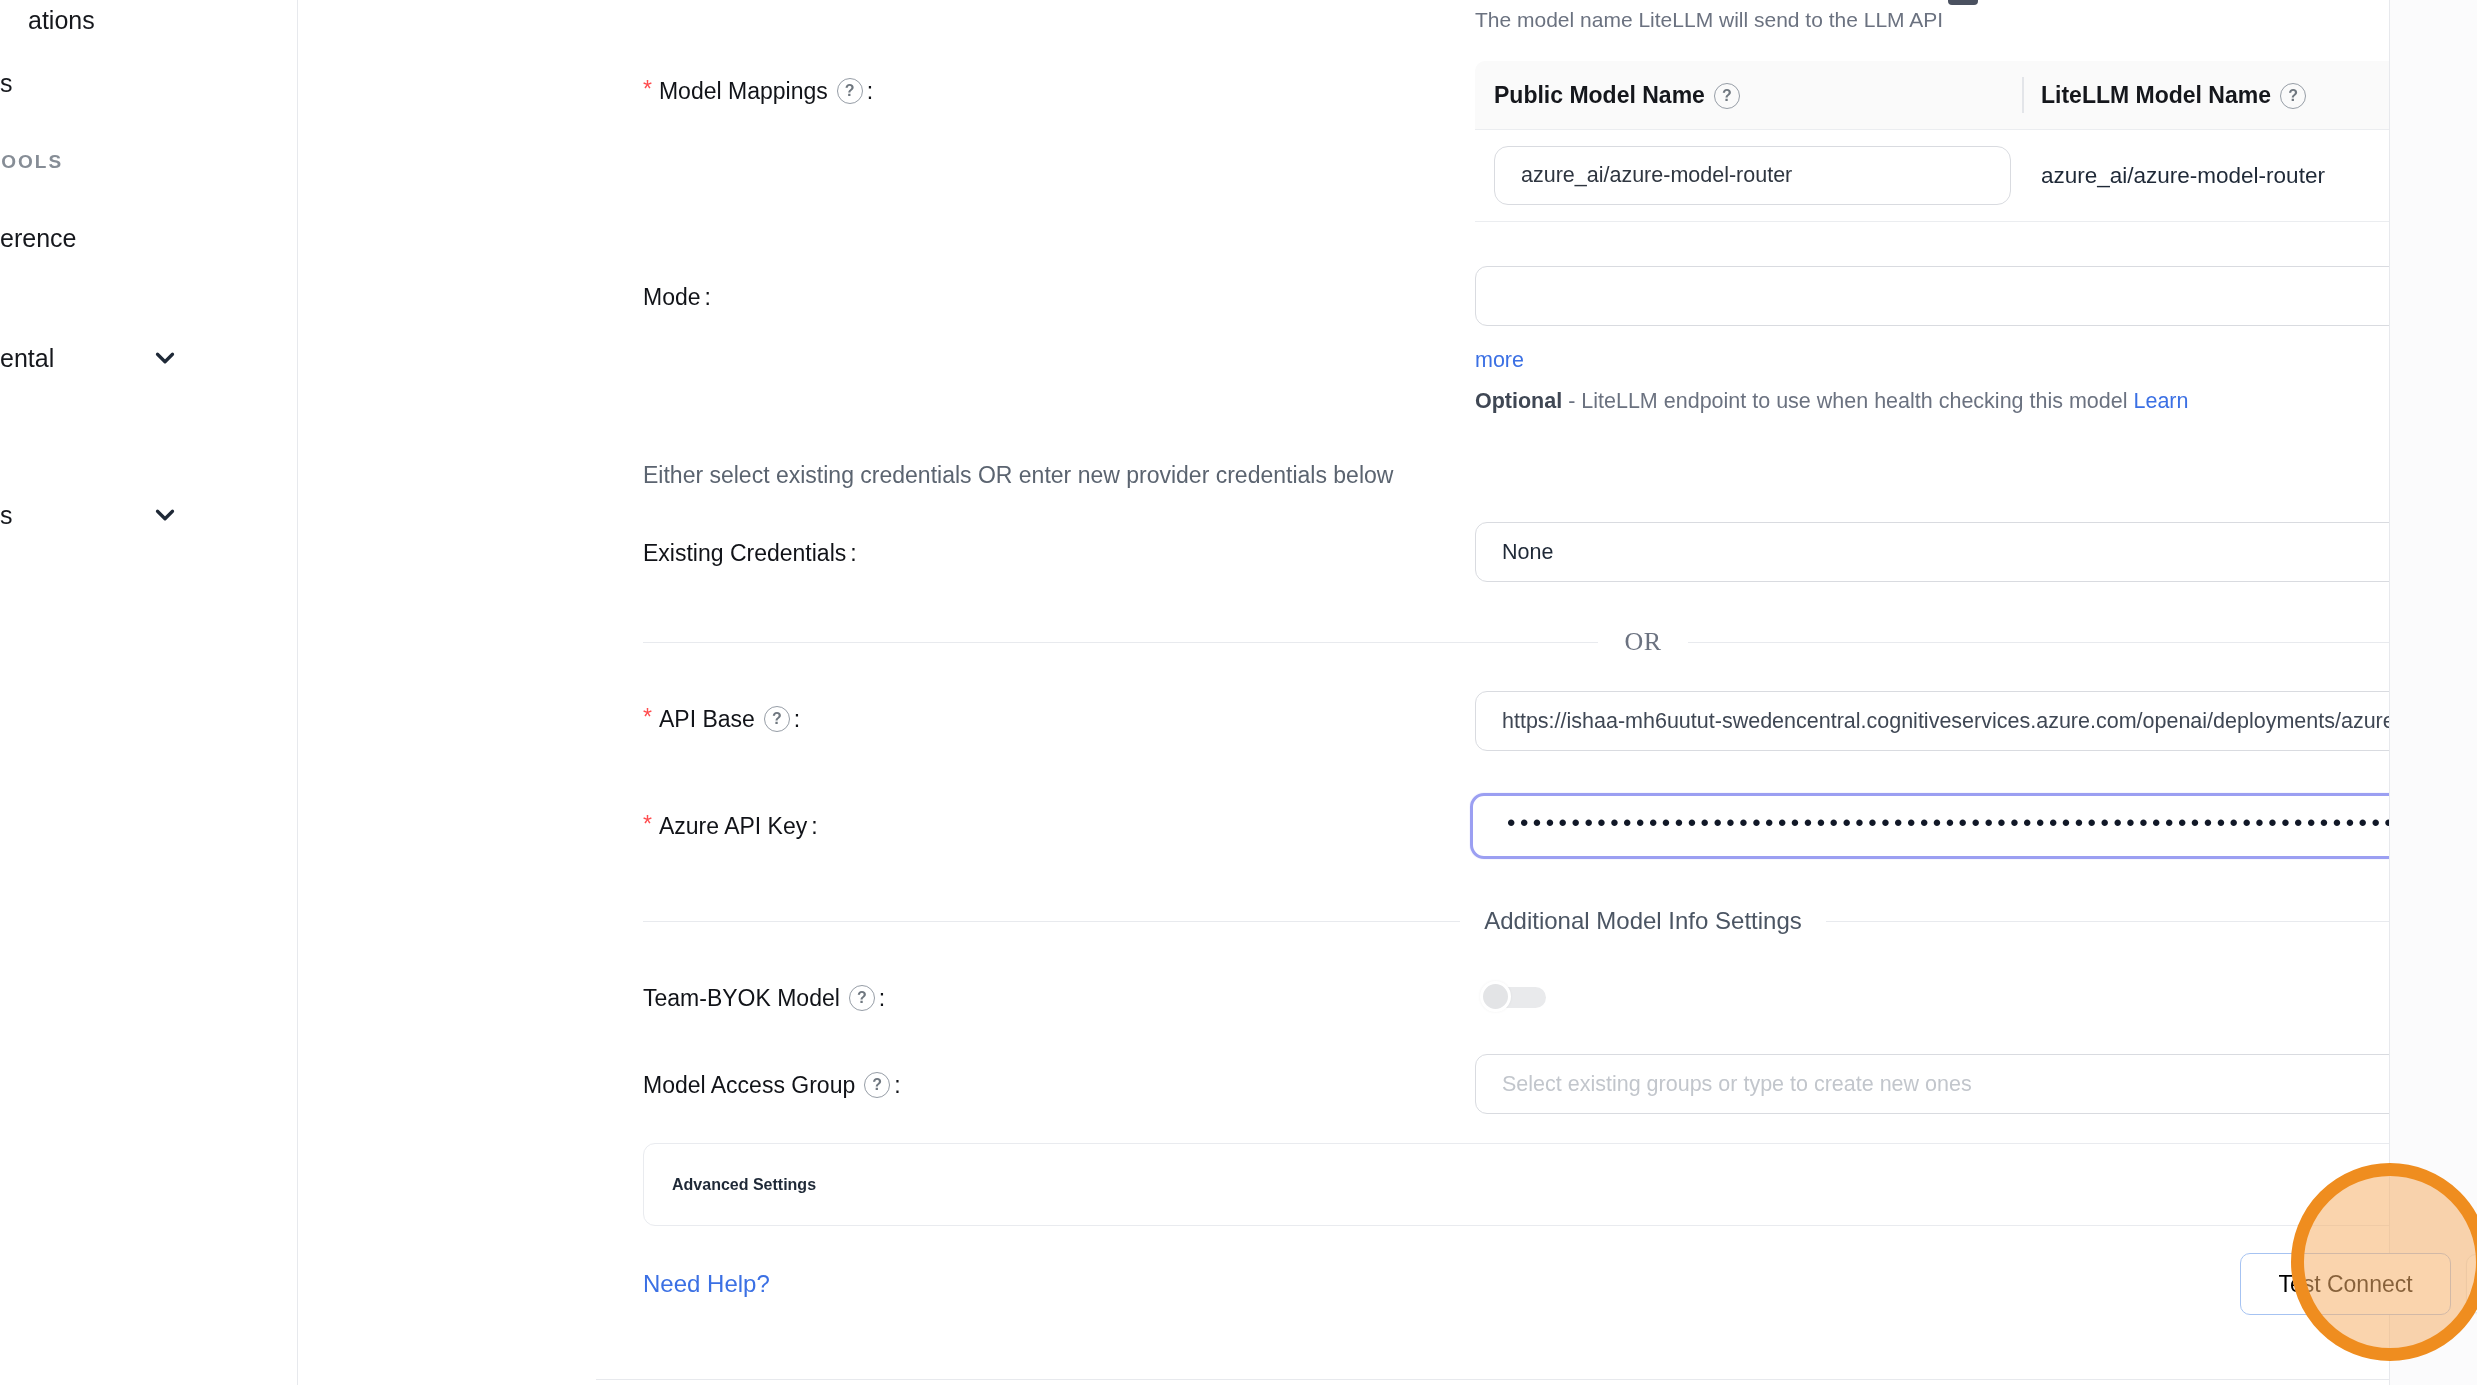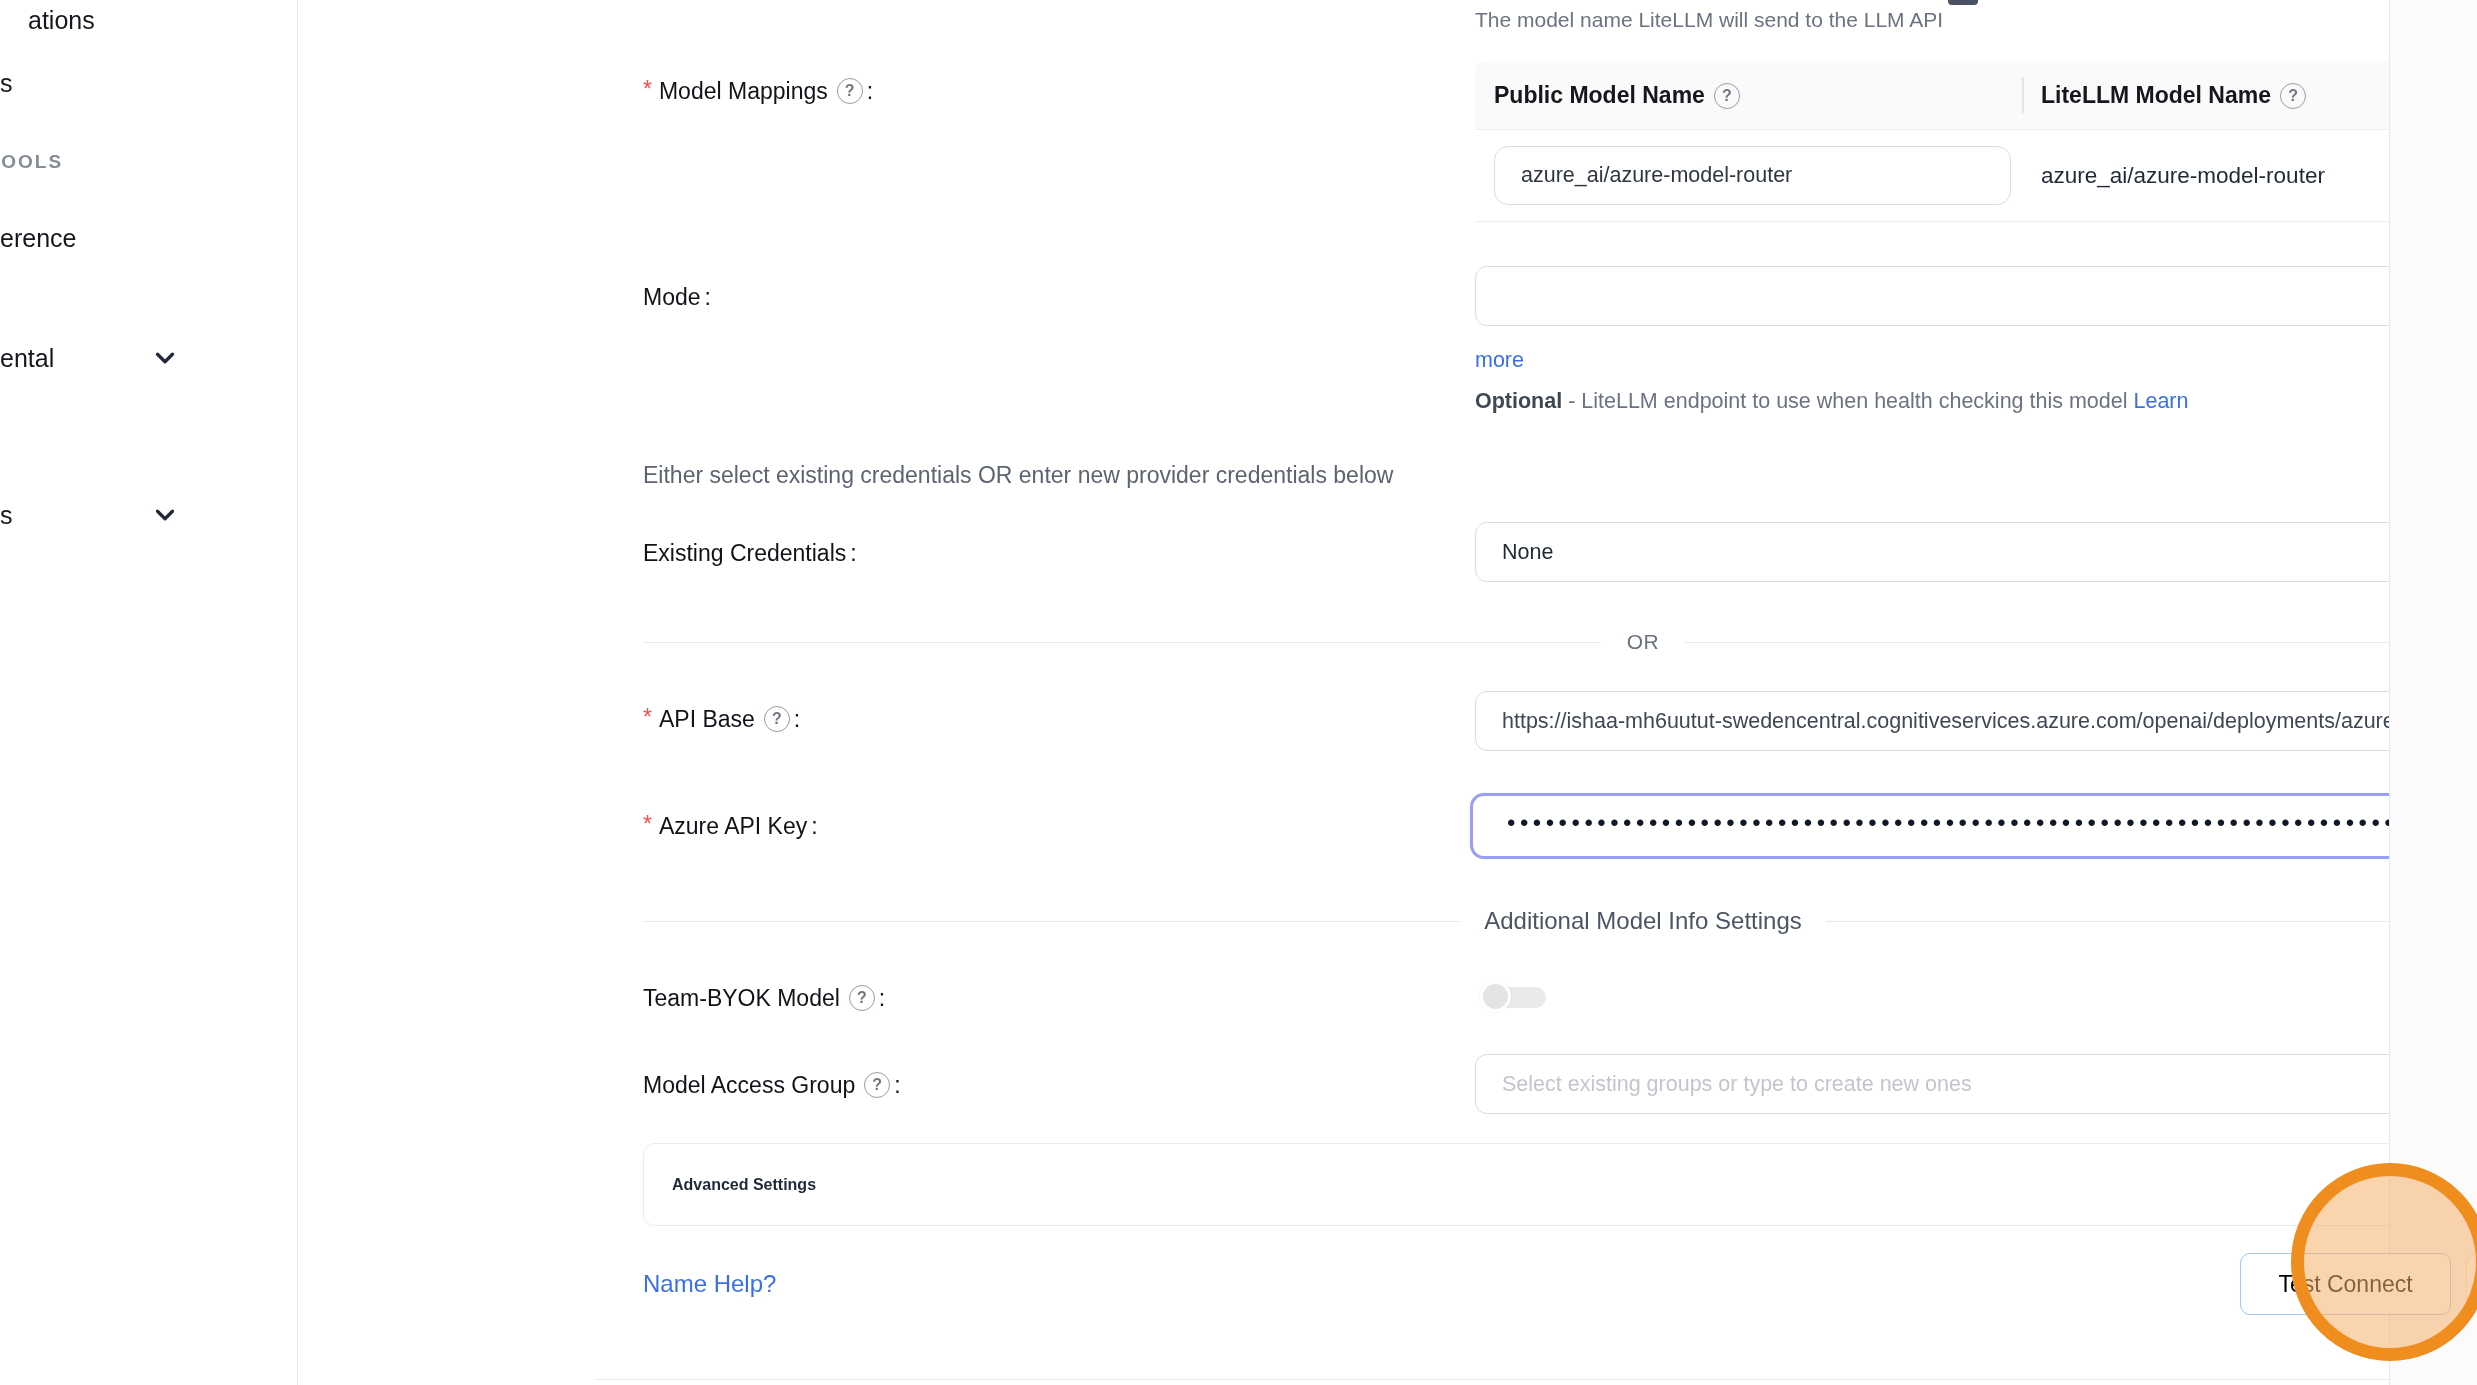--- a/index.html
+++ b/index.html
@@ -51,21 +51,21 @@
   .sel, .tinput { position:absolute; background:#ffffff; border:1.5px solid #d9dbe0; border-radius:12px;
          display:flex; align-items:center; padding:0 60px 0 26px; font-size:21.5px; color:#1f2937;
          white-space:nowrap; overflow:hidden; }
   .placeholder { color:#c2c6cc; }
   .note { position:absolute; left:1177px; font-size:21.5px; color:#6b7280; line-height:41px; }
   .note b { color:#3f4754; font-weight:700; }
   .link { color:#3b70e4; cursor:pointer; }
   .divider-row { position:absolute; left:345px; width:2000px; height:40px; display:flex;
                  align-items:center; gap:26px; }
   .divider-row .line { flex:1; border-top:1.5px solid #e8eaee; }
-  .or-text { font-size:21px; color:#6b7280; letter-spacing:0.5px; }
+  .or-text { font-size:26px; color:#6b7280; letter-spacing:0.5px;font-family:Liberation Serif, serif; }
   .add-text { font-size:24px; color:#4b5563; }
   
   .key-input { position:absolute; left:1172px; top:793px; width:1178px; height:66px; background:#ffffff;
                border:3px solid #9b9ff2; border-radius:14px; display:flex; align-items:center;
                padding:0 70px 0 34px; box-shadow:0 0 0 1px rgba(155,159,242,0.08); }
   .dots { font-size:24px; letter-spacing:4.5px; color:#111827; white-space:nowrap; overflow:hidden;
           position:relative; top:-3px; }
   
   .toggle { position:absolute; left:1182px; top:981px; width:66px; height:32px; cursor:pointer; }
   .toggle .track { position:absolute; left:14px; top:6px; width:52px; height:21px; border-radius:11px; background:#e9eaec; }
@@ -228,21 +228,21 @@
     <div class="sel" style="left:1177px; top:1054px; width:1168px; height:60px;">
       <span class="placeholder">Select existing groups or type to create new ones</span>
 
     </div>
 
     <div class="adv-card">
       <span class="adv-title">Advanced Settings</span>
 
     </div>
 
-    <div class="need-help">Name Help?</div>
+    <div class="need-help">Need Help?</div>
     <div class="btn btn-test">Test Connect</div>
     <div class="btn btn-add">Add Model</div>
     <div class="click-circle"></div>
 
     <div class="bottom-rule"></div>
   </div>
 
   <div class="right-strip"></div>
 
 </div>

